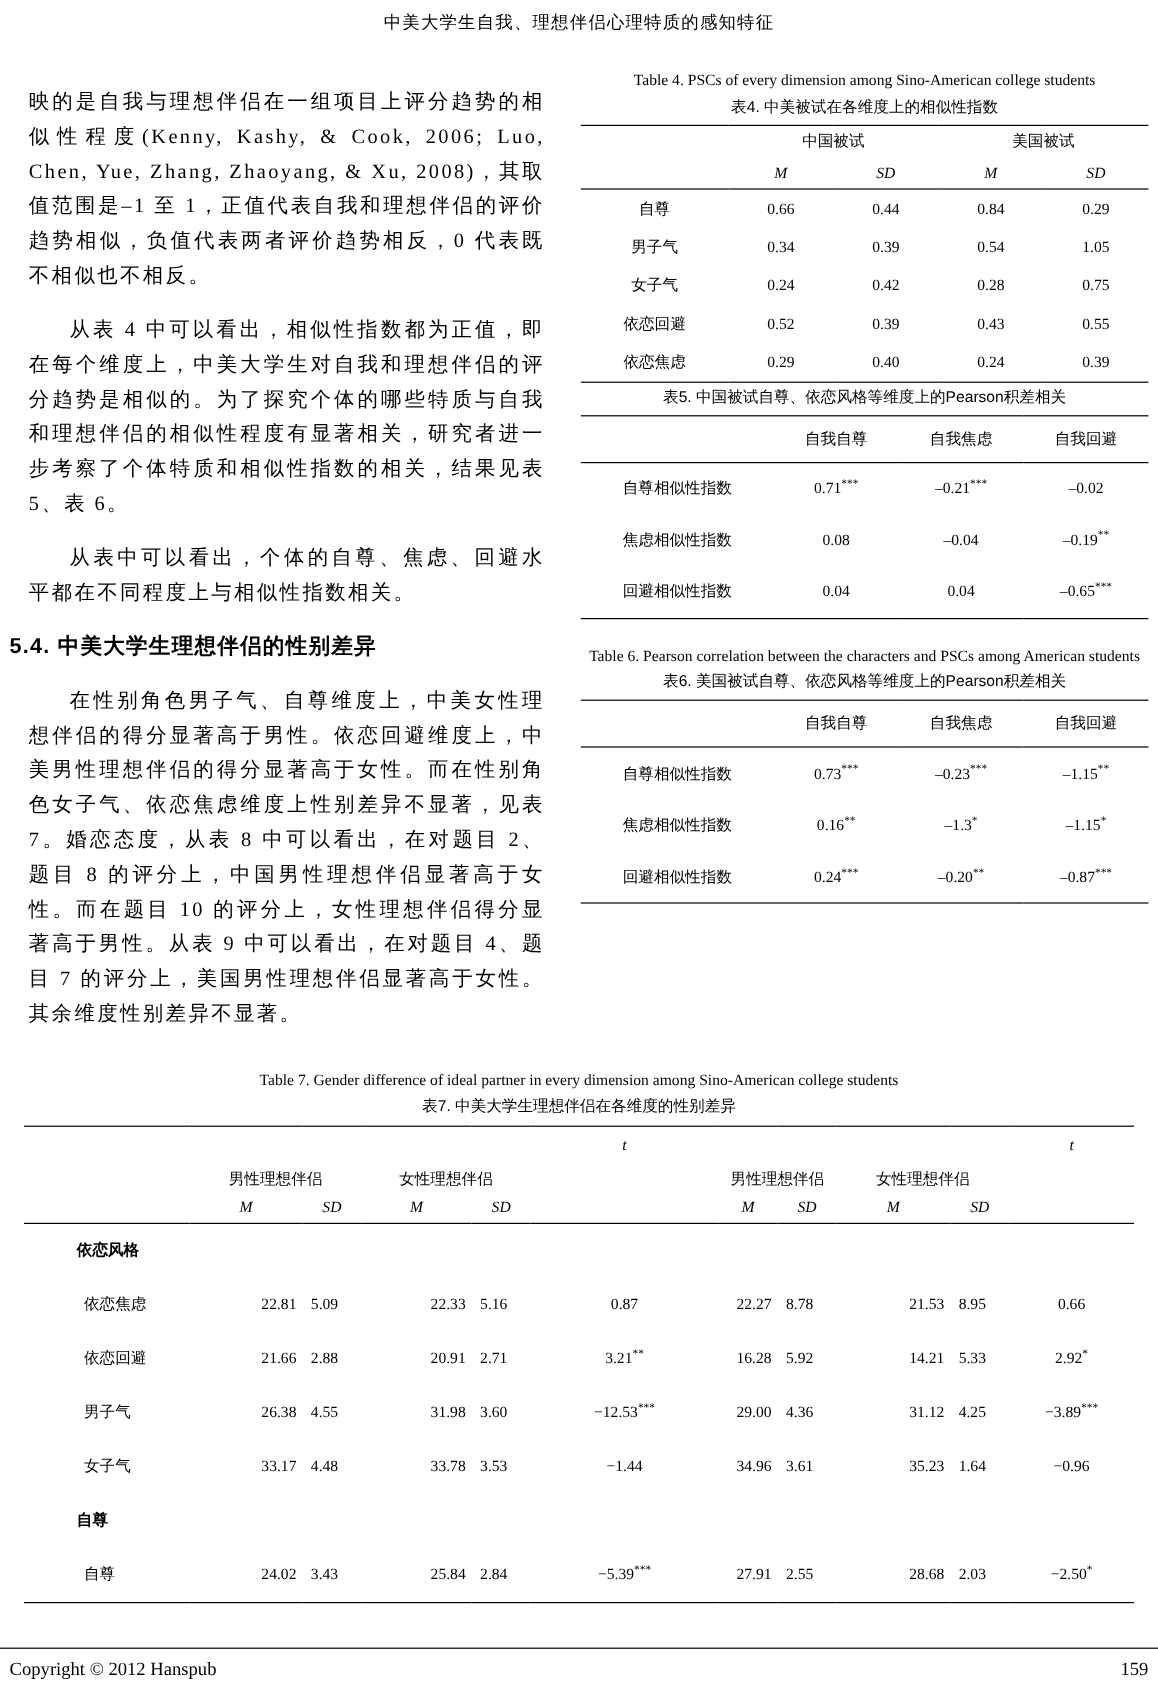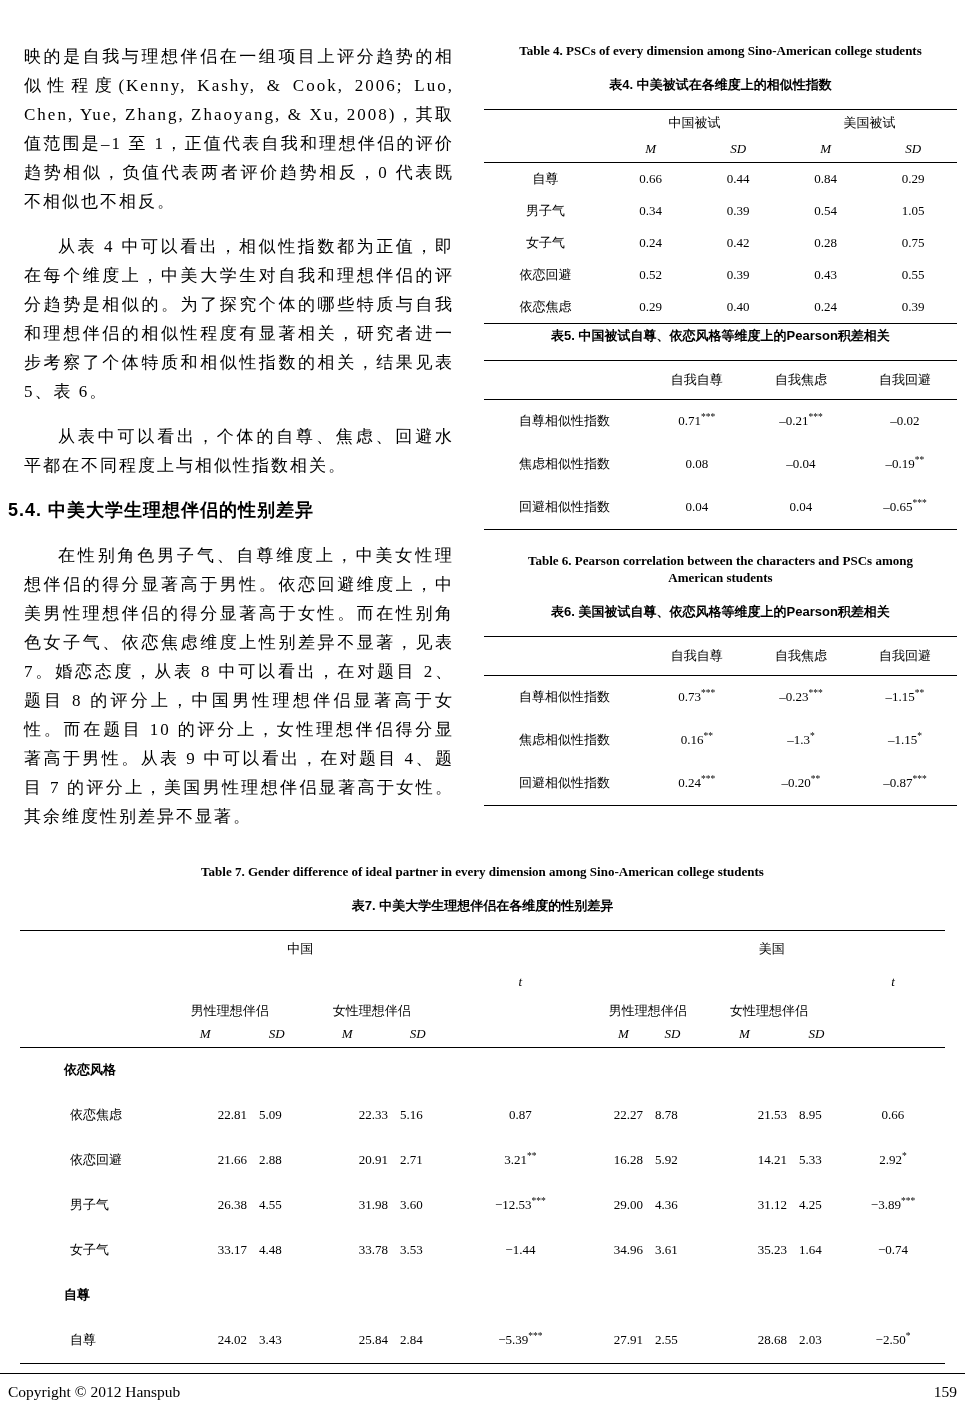--- a/index.html
+++ b/index.html
@@ -6,21 +6,21 @@
   .page{position:relative;width:965px;height:1414px;margin:0 auto;background:#fff;color:#000;
         font-family:"Liberation Serif","DejaVu Serif",serif;overflow:hidden;}
   .running-head{padding-top:9px;text-align:center;font-size:14.5px;letter-spacing:1px;}
   .content{display:flex;align-items:flex-start;padding:0 8px;margin-top:26px;}
   .left-col{flex:0 0 462px;width:462px;font-size:17px;line-height:29px;letter-spacing:2px;text-align:justify;}
   .left-col .para{text-indent:2em;margin:16px;}
   .left-col .para.first{text-indent:0;}
   .section-heading{font-family:"Liberation Sans","DejaVu Sans",sans-serif;font-size:18px;font-weight:bold;
         letter-spacing:1px;margin:16px 0 12px;}
   .right-col{flex:1;margin-left:14px;}
-  .cap{text-align:center;font-weight:bold;margin:16px;}
+  .cap{text-align:center;font-weight:normal;margin:4px;}
   .cap-en{font-size:13px;line-height:17.5px;}
   .cap-zh{font-family:"Liberation Sans","DejaVu Sans",sans-serif;font-size:13px;line-height:17px;margin-top:3px;}
   .mt{margin-top:22px;}
   .tbl{width:100%;border-collapse:collapse;border-top:1.3px solid #000;border-bottom:1.3px solid #000;
         font-size:13px;margin-top:7px;}
   .tbl th,.tbl td{font-weight:normal;text-align:center;padding:2px;}
   .tbl thead tr.rule th{border-bottom:1px solid #000;}
   .it{font-style:italic;}
   sup{font-size:9.5px;vertical-align:super;line-height:0;}
   .t4 thead th{height:22px;margin-top:11px;}
@@ -41,20 +41,23 @@
   .t7 td.num-l{text-align:left;padding-left:7px;}
   .t5 td.lbl5{white-space:nowrap;}
   .footer{position:absolute;left:0;right:0;bottom:0;border-top:1.3px solid #000;display:flex;
         justify-content:space-between;align-items:center;padding:9px 8px 13px;font-size:15.5px;}
 </style>
 </head>
 <body>
 
 <div class="page">
 
+  <div class="running-head">
+    <span>中美大学生自我、理想伴侣心理特质的感知特征</span>
+  </div>
 
   <div class="content">
 
     <div class="left-col">
       <p class="para first">映的是自我与理想伴侣在一组项目上评分趋势的相似性程度(Kenny, Kashy, &amp; Cook, 2006; Luo, Chen, Yue, Zhang, Zhaoyang, &amp; Xu, 2008)，其取值范围是–1 至 1，正值代表自我和理想伴侣的评价趋势相似，负值代表两者评价趋势相反，0 代表既不相似也不相反。</p>
       <p class="para">从表 4 中可以看出，相似性指数都为正值，即在每个维度上，中美大学生对自我和理想伴侣的评分趋势是相似的。为了探究个体的哪些特质与自我和理想伴侣的相似性程度有显著相关，研究者进一步考察了个体特质和相似性指数的相关，结果见表 5、表 6。</p>
       <p class="para">从表中可以看出，个体的自尊、焦虑、回避水平都在不同程度上与相似性指数相关。</p>
       <h2 class="section-heading">5.4. 中美大学生理想伴侣的性别差异</h2>
       <p class="para">在性别角色男子气、自尊维度上，中美女性理想伴侣的得分显著高于男性。依恋回避维度上，中美男性理想伴侣的得分显著高于女性。而在性别角色女子气、依恋焦虑维度上性别差异不显著，见表 7。婚恋态度，从表 8 中可以看出，在对题目 2、题目 8 的评分上，中国男性理想伴侣显著高于女性。而在题目 10 的评分上，女性理想伴侣得分显著高于男性。从表 9 中可以看出，在对题目 4、题目 7 的评分上，美国男性理想伴侣显著高于女性。其余维度性别差异不显著。</p>
     </div>
@@ -215,26 +218,20 @@
           <col style="width:95px">
           <col style="width:50px">
         <col style="width:162px">
           <col style="width:50px">
           <col style="width:50px">
           <col style="width:98px">
           <col style="width:50px">
         <col style="width:107px">
       </colgroup>
       <thead>
-        <tr class="h1">
-          <th></th>
-          <th colspan="4">中国</th>
-          <th></th>
-          <th colspan="5">美国</th>
-        </tr>
         <tr class="h2">
           <th colspan="5"></th>
           <th class="it">t</th>
           <th colspan="4"></th>
           <th class="it">t</th>
         </tr>
         <tr class="h3">
           <th></th>
           <th colspan="2">男性理想伴侣</th>
           <th colspan="2">女性理想伴侣</th>
@@ -304,21 +301,21 @@
           <td class="lbl">女子气</td>
           <td class="num-r">33.17</td>
           <td class="num-l">4.48</td>
           <td class="num-r">33.78</td>
           <td class="num-l">3.53</td>
           <td><span>−1.44</span><sup></sup></td>
           <td class="num-r">34.96</td>
           <td class="num-l">3.61</td>
           <td class="num-r">35.23</td>
           <td class="num-l">1.64</td>
-          <td><span>−0.74</span><sup></sup></td>
+          <td><span>−0.96</span><sup></sup></td>
         </tr>
         <tr>
           <td class="sec" colspan="11">自尊</td>
         </tr>
         <tr>
           <td class="lbl">自尊</td>
           <td class="num-r">24.02</td>
           <td class="num-l">3.43</td>
           <td class="num-r">25.84</td>
           <td class="num-l">2.84</td>

